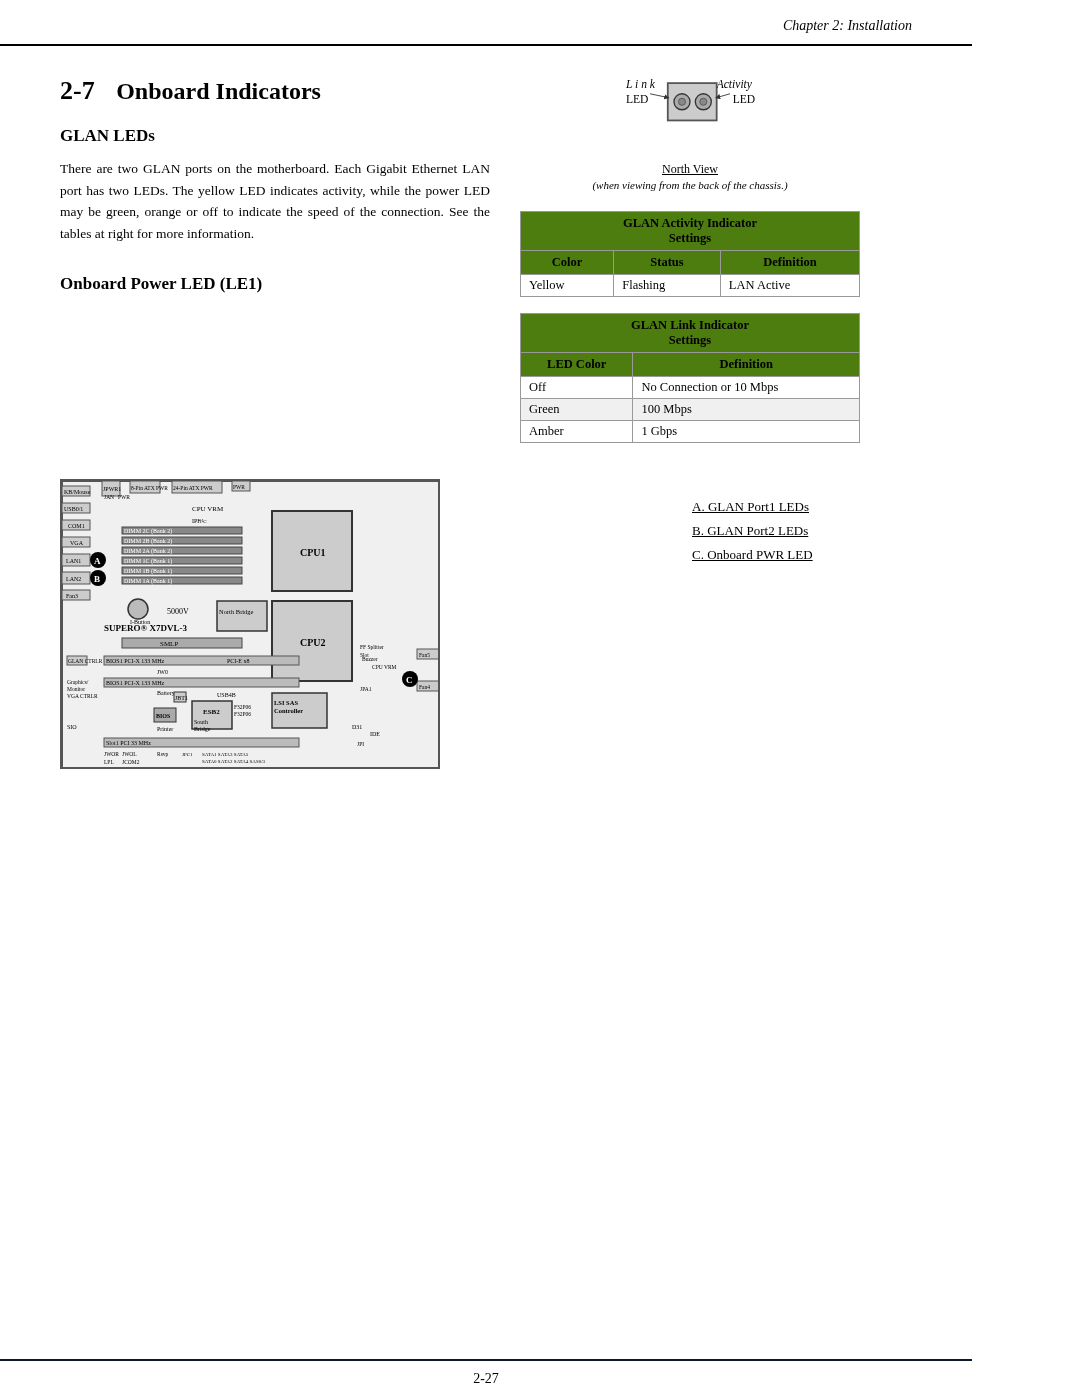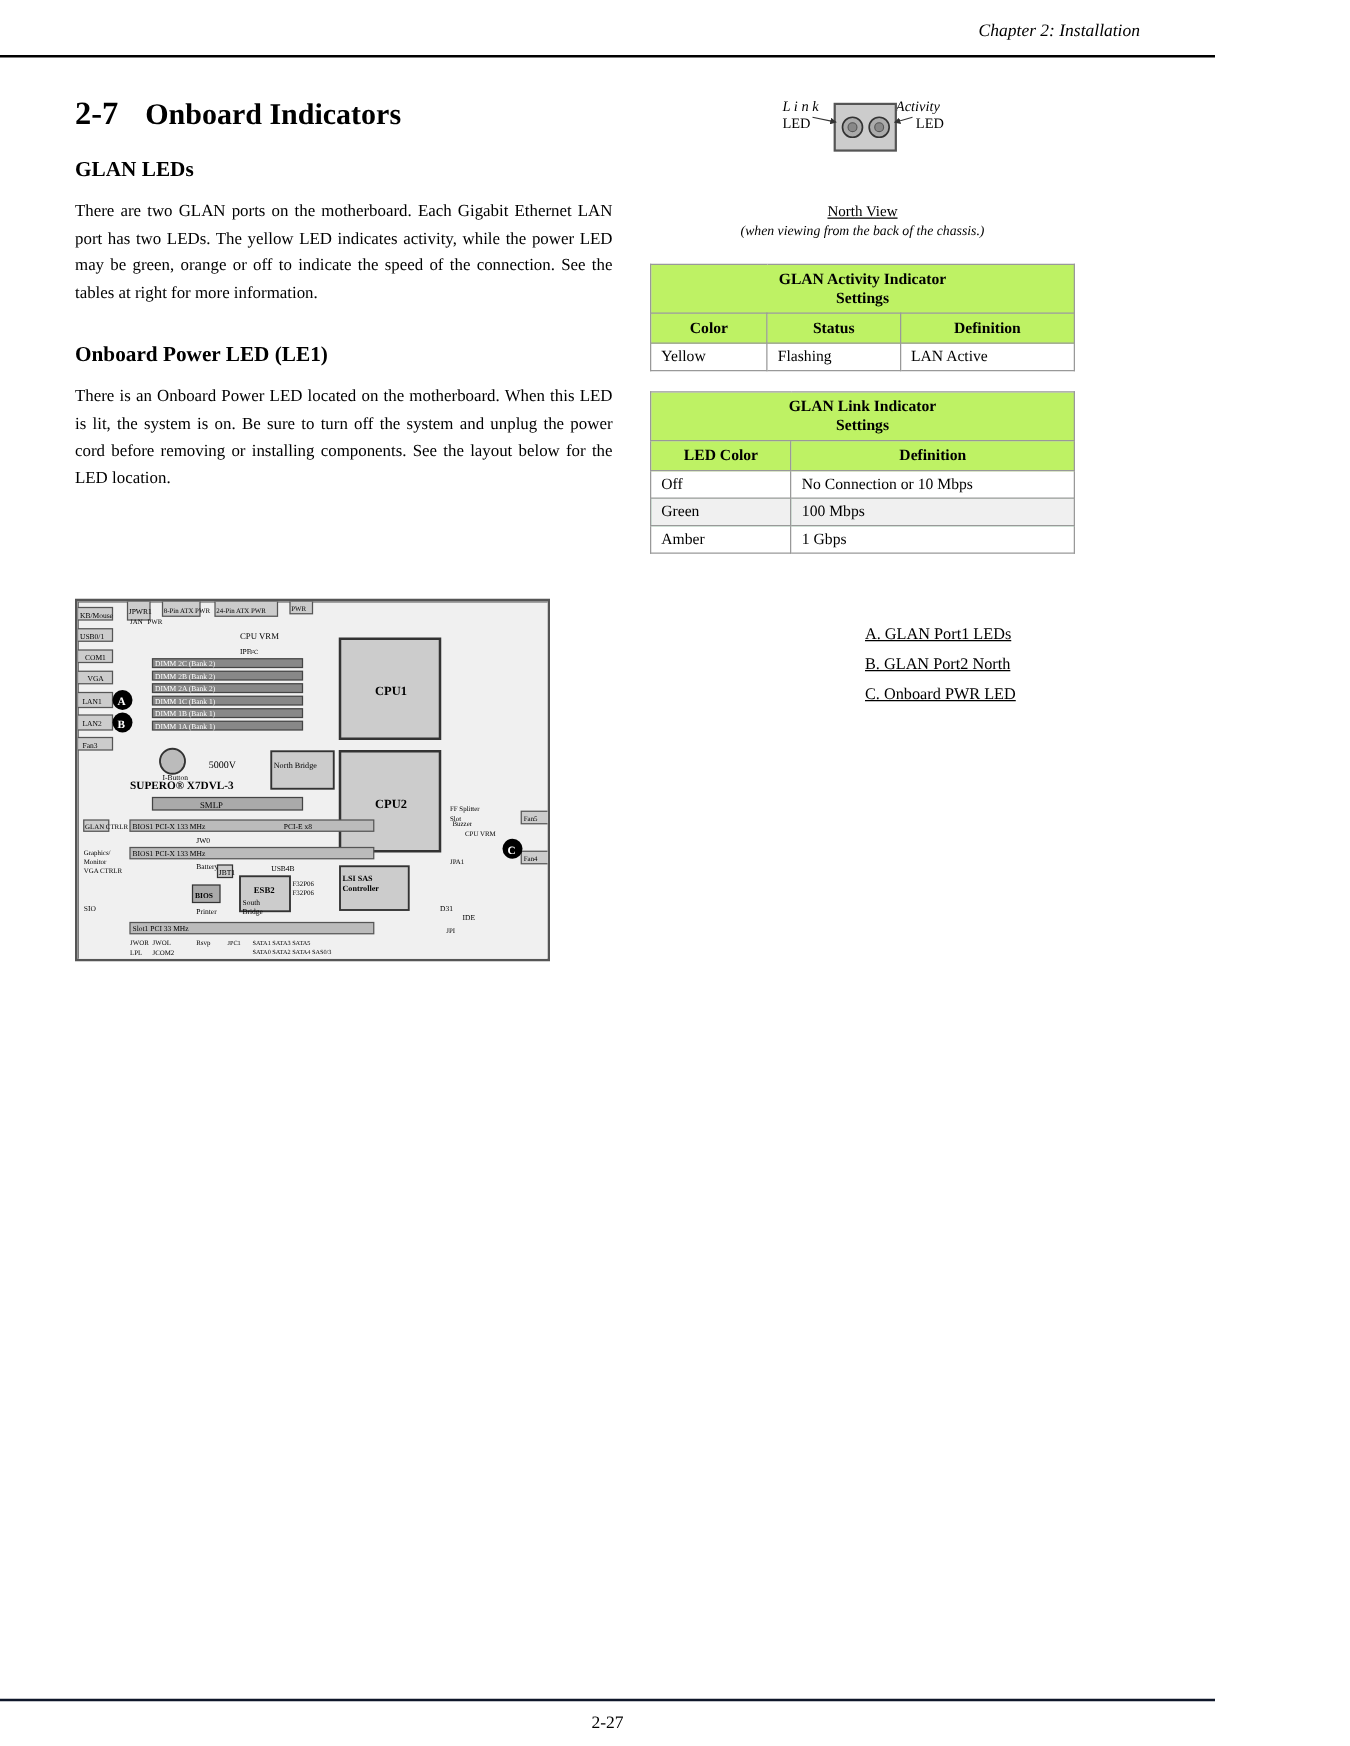--- a/index.html
+++ b/index.html
@@ -105,21 +105,21 @@
 
     
     .indicator-table {
       width: 100%;
       border-collapse: collapse;
       margin-bottom: 16px;
       font-size: 12.5px;
     }
 
     .indicator-table th {
-      background: #bef264;
+      background: #4d7c0f;
       font-weight: bold;
       text-align: center;
       padding: 4px 8px;
       border: 1px solid #999;
     }
 
     .indicator-table td {
       padding: 3px 8px;
       border: 1px solid #999;
       text-align: left;
@@ -212,21 +212,20 @@
         <span class="section-title" style="font-size:24px;font-weight:bold;margin-left:18px;">Onboard Indicators</span>
       </div>
 
       <div>
         <div class="sub-heading">GLAN LEDs</div>
         <p class="body-text">There are two GLAN ports on the motherboard. Each Gigabit Ethernet LAN port has two LEDs. The yellow LED indicates activity, while the power LED may be green, orange or off to indicate the speed of the connection. See the tables at right for more information.</p>
       </div>
 
       <div class="sub-section">
         <div class="sub-heading">Onboard Power LED (LE1)</div>
-        <p class="body-text">There is an Onboard Power LED located on the motherboard. When this LED is lit, the system is on. Be sure to turn off the system and unplug the power cord before removing or installing components. See the layout below for the LED location.</p>
       </div>
 
     </div>
 
     <div class="right-col">
 
       <div class="led-diagram">
         <svg class="connector-svg" viewBox="0 0 200 90">
 
           <text x="28" y="14" font-family="Times New Roman" font-size="13" font-style="italic">L i n k</text>
@@ -475,21 +474,21 @@
           <text x="298" y="210" font-size="5.5" fill="#000">JPA1</text>
 
           <text x="42" y="18" font-size="5.5" fill="#000">JAN</text>
           <text x="56" y="18" font-size="5.5" fill="#000">PWR</text>
         </svg>
       </div>
     </div>
 
     <div class="diagram-legend">
       <div class="legend-item">A. GLAN Port1 LEDs</div>
-      <div class="legend-item">B. GLAN Port2 North</div>
+      <div class="legend-item">B. GLAN Port2 LEDs</div>
       <div class="legend-item">C. Onboard PWR LED</div>
     </div>
 
   </div>
 
   <div class="page-footer">
     <span>2-27</span>
   </div>
 
 </div>

